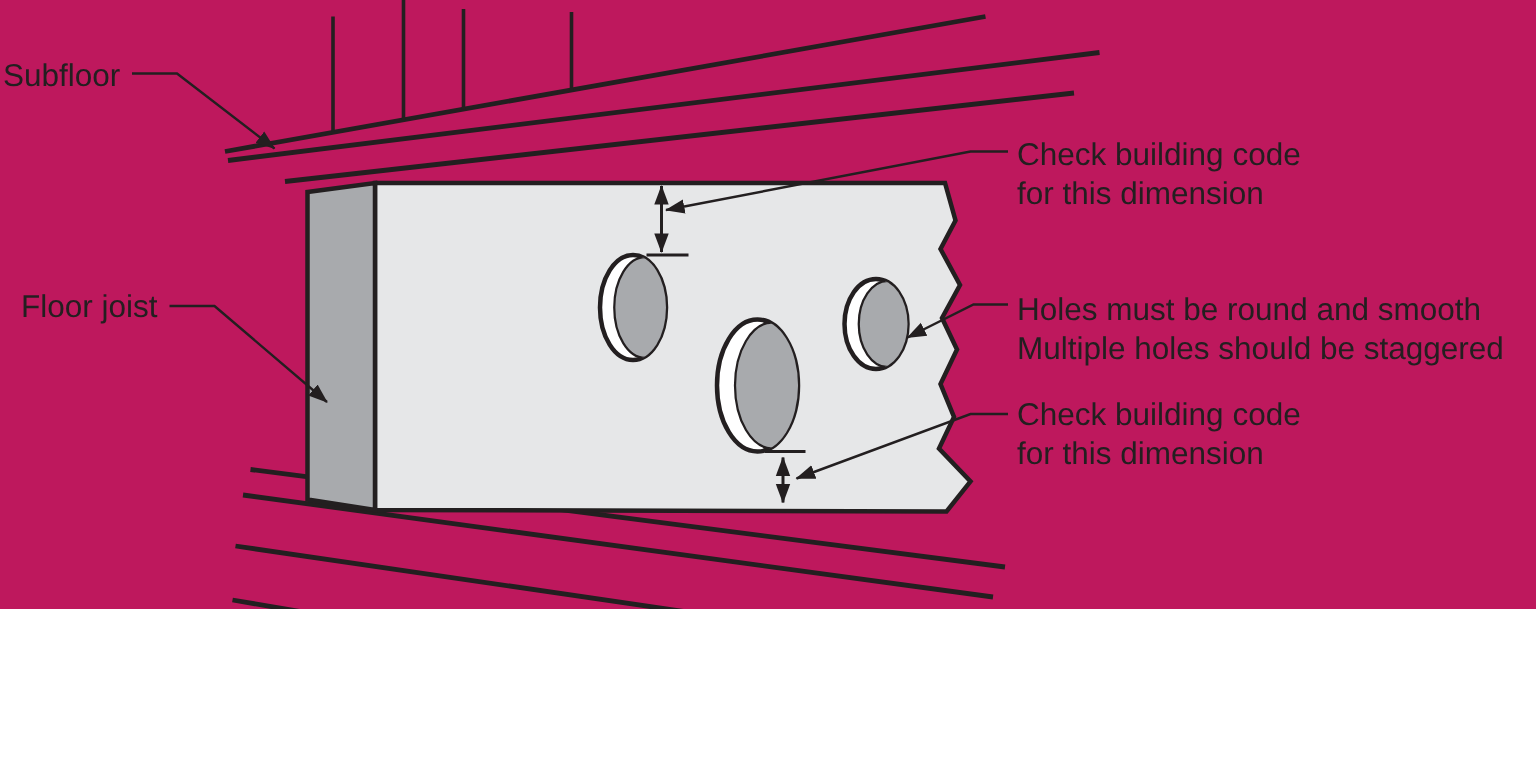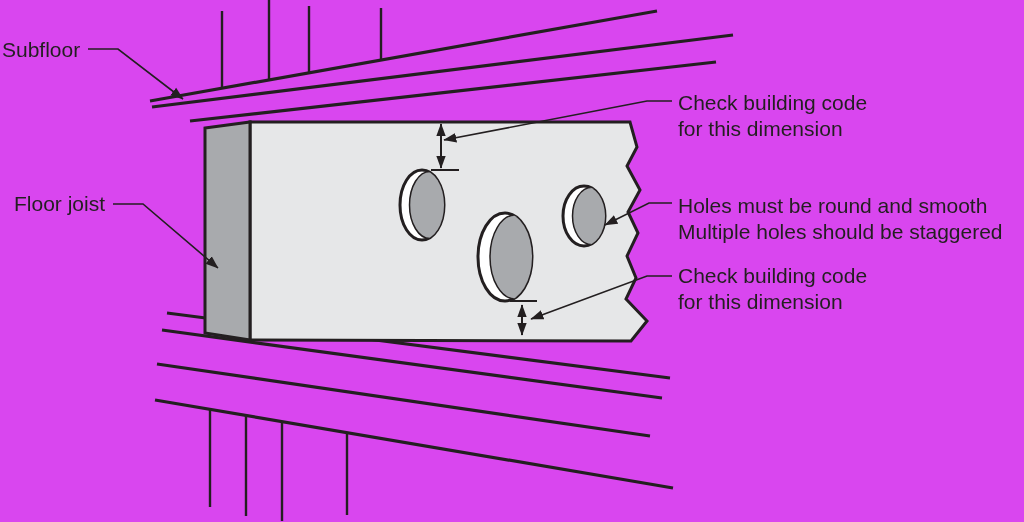--- a/index.html
+++ b/index.html
@@ -1,20 +1,20 @@
 <!DOCTYPE html>
 <html><head>
 <meta charset="utf-8">
 <style>
   html, body { margin: 0; padding: 0; background: #ffffff; }
   .stage {
     position: relative;
     width: 1024px;
-    height: 522px;
-    background: #d946ef;
+    height: 406px;
+    background: #be185d;
     overflow: hidden;
     font-family: "Liberation Sans", sans-serif;
   }
   svg { display: block; }
   .board { stroke: #231f20; stroke-width: 3.2; fill: none; stroke-linecap: butt; }
   .joint { stroke: #231f20; stroke-width: 2.4; fill: none; }
   .outline { stroke: #231f20; stroke-width: 3; }
   .leader { stroke: #231f20; stroke-width: 1.6; fill: none; stroke-linejoin: miter; }
   .dim { stroke: #231f20; stroke-width: 2; fill: none; }
   .dimtick { stroke: #231f20; stroke-width: 2; fill: none; }

